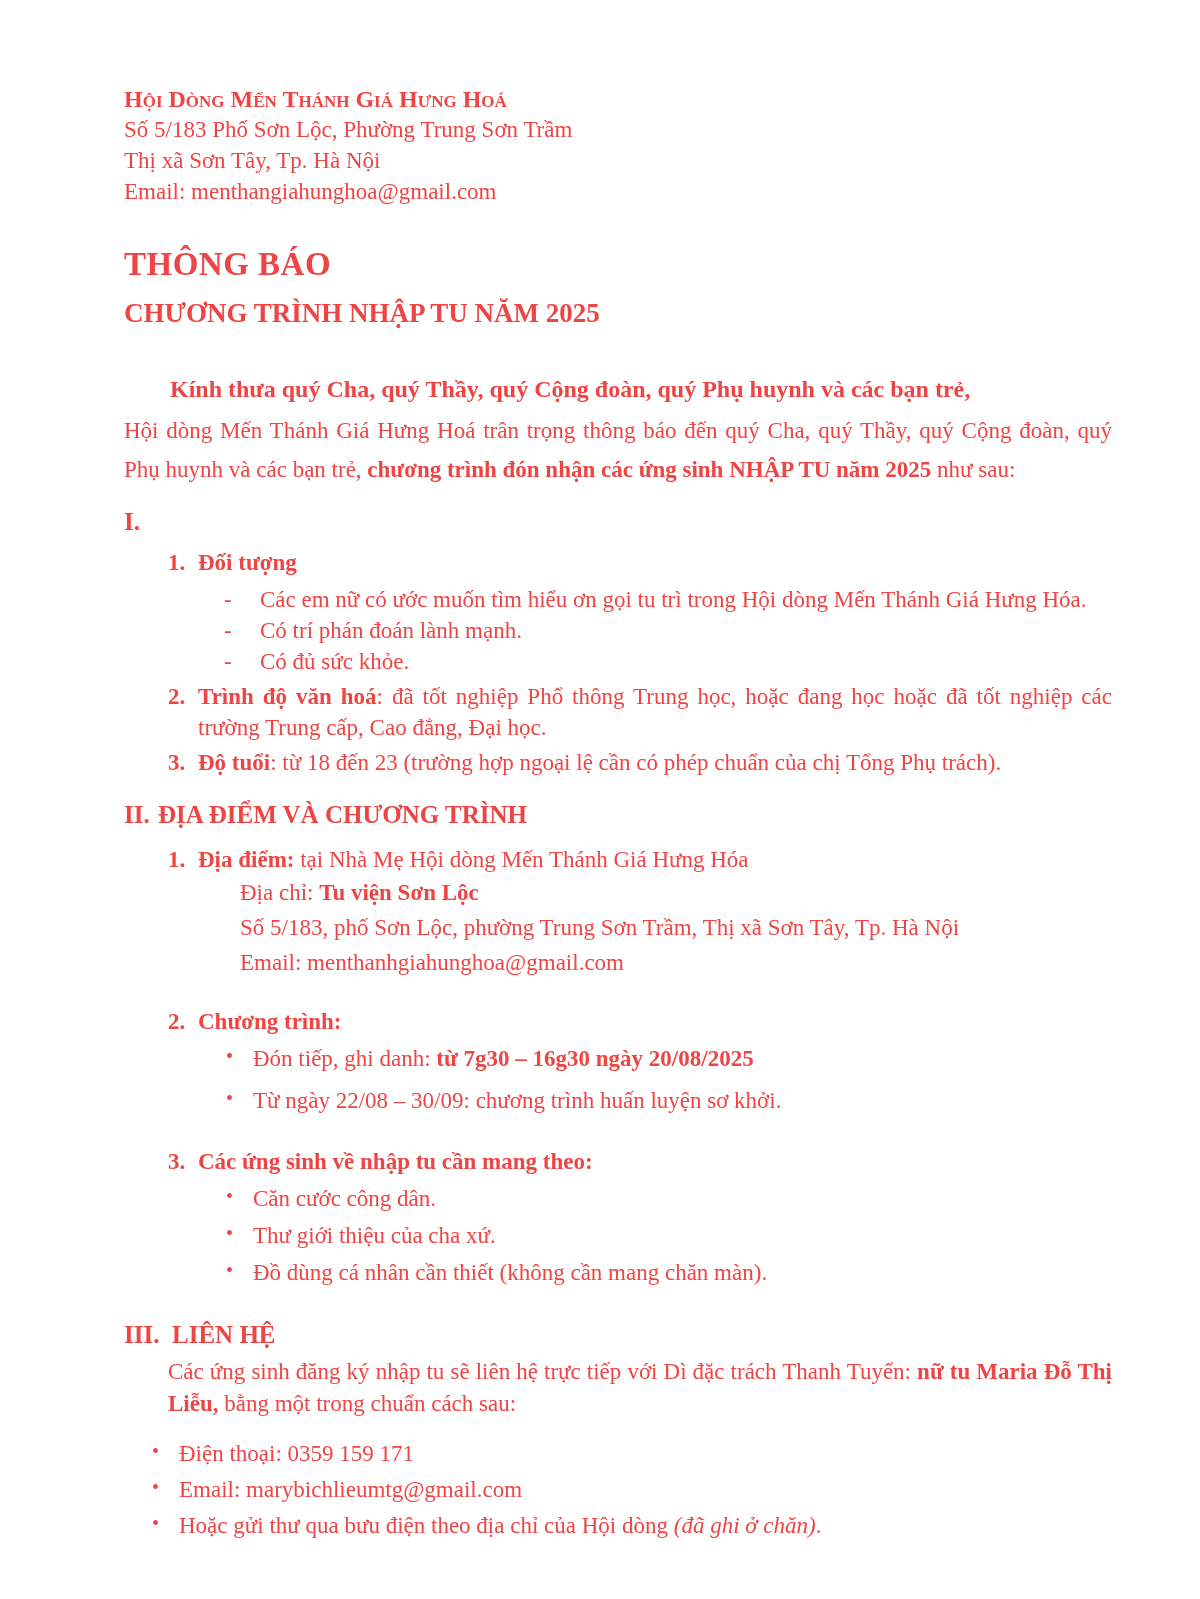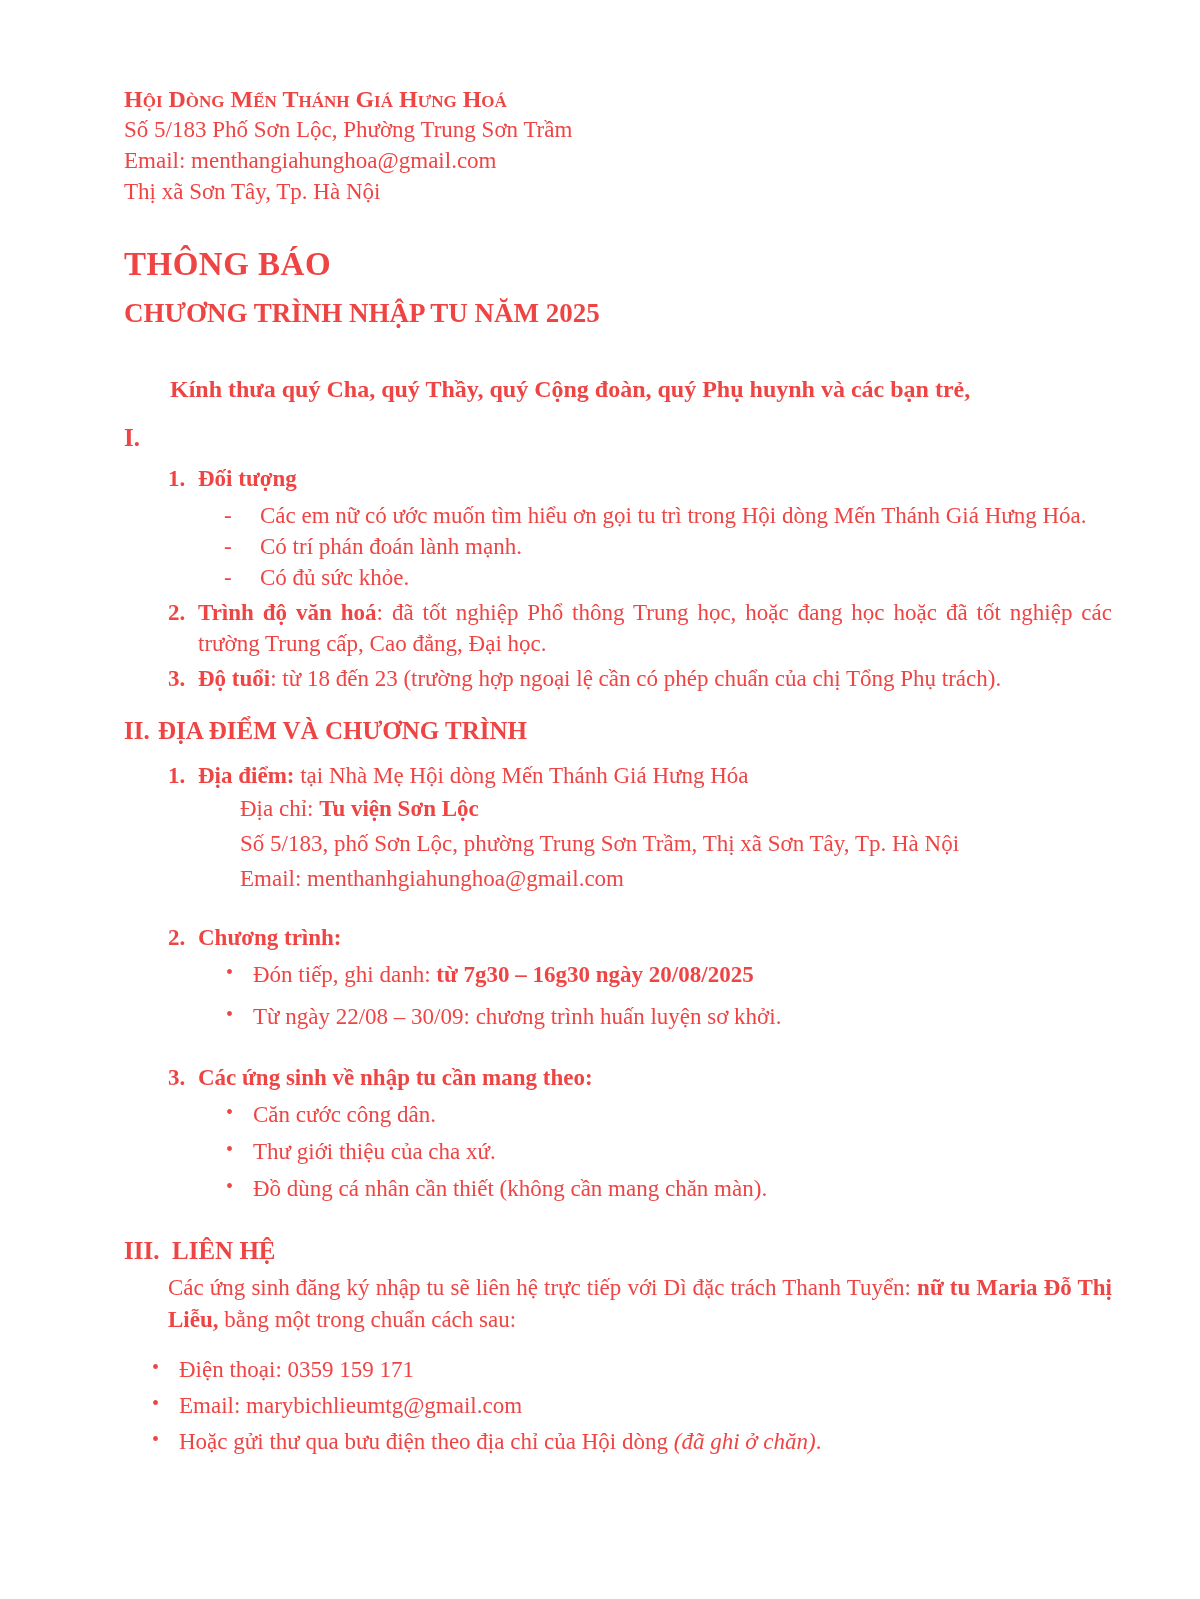--- a/index.html
+++ b/index.html
@@ -77,31 +77,32 @@
   .s3bullets .bitem { margin-bottom: 5px; }
 </style>
 </head>
 <body>
 
 <div class="page">
 
   <header>
     <div class="org">Hội Dòng Mến Thánh Giá Hưng Hoá</div>
     <div class="addr">Số 5/183 Phố Sơn Lộc, Phường Trung Sơn Trầm</div>
+    <div class="addr">Thị xã Sơn Tây, Tp. Hà Nội</div>
     <div class="addr">Email: menthangiahunghoa@gmail.com</div>
-    <div class="addr">Thị xã Sơn Tây, Tp. Hà Nội</div>
   </header>
 
   <div class="titleblock">
     <div class="title1">THÔNG BÁO</div>
     <div class="title2">CHƯƠNG TRÌNH NHẬP TU NĂM 2025</div>
   </div>
 
   <p class="greeting">Kính thưa quý Cha, quý Thầy, quý Cộng đoàn, quý Phụ huynh và các bạn trẻ,</p>
 
+  <p class="intro"><span>Hội dòng Mến Thánh Giá Hưng Hoá trân trọng thông báo đến quý Cha, quý Thầy, quý Cộng đoàn, quý Phụ huynh và các bạn trẻ, </span><span class="b">chương trình đón nhận các ứng sinh NHẬP TU năm 2025</span><span> như sau:</span></p>
 
   <div class="sec-head sec1">
     <span class="sec-num n1">I.</span>
   </div>
 
   <div class="nitem">
     <span class="ninum">1.</span>
     <div class="nibody">
       <span class="b">Đối tượng</span>
       <div class="dashlist">

